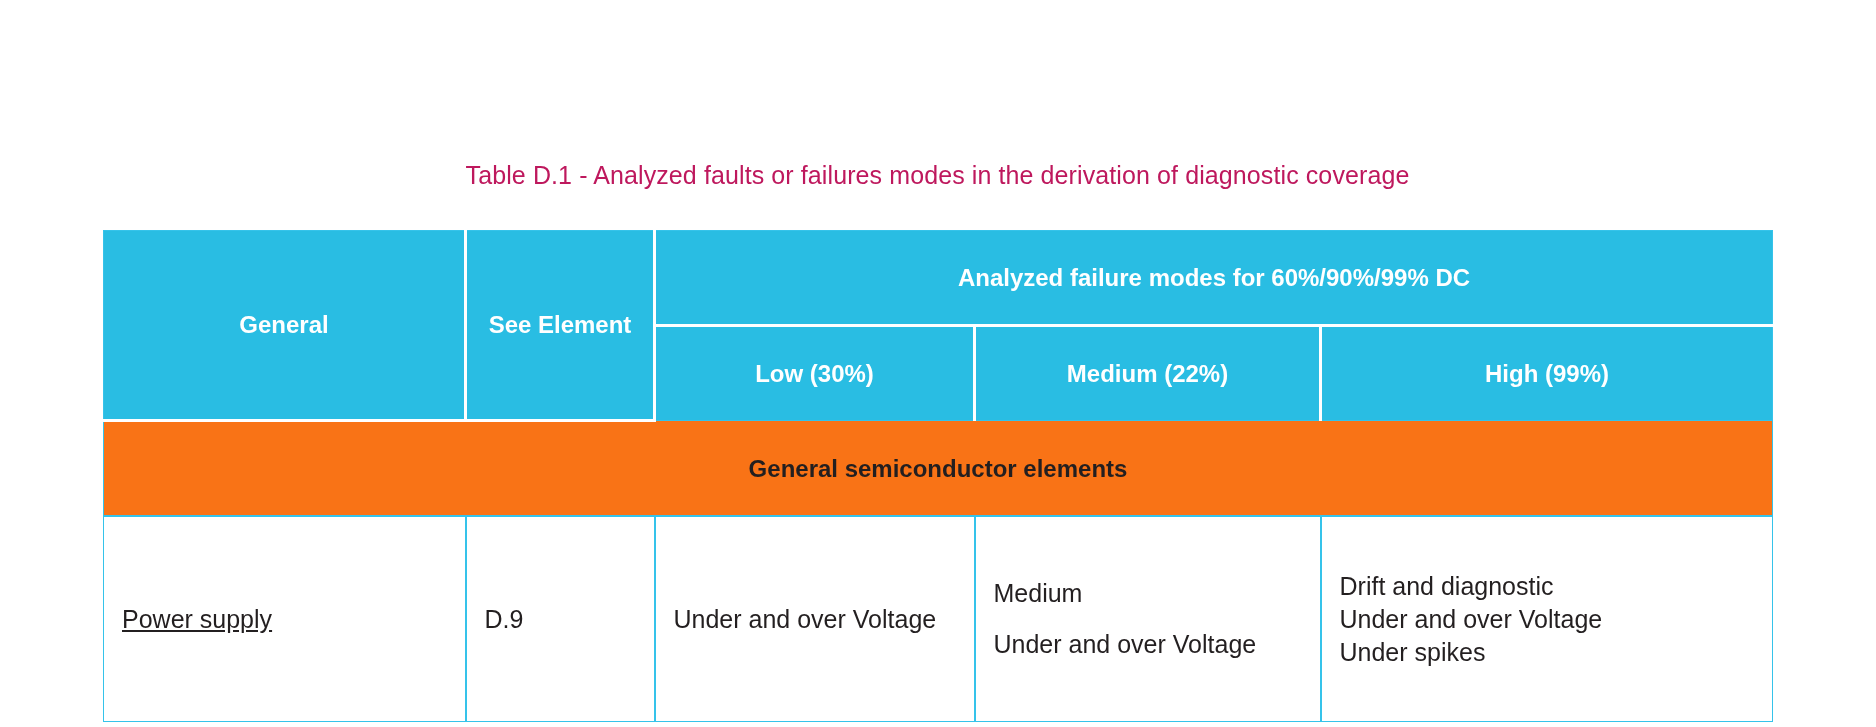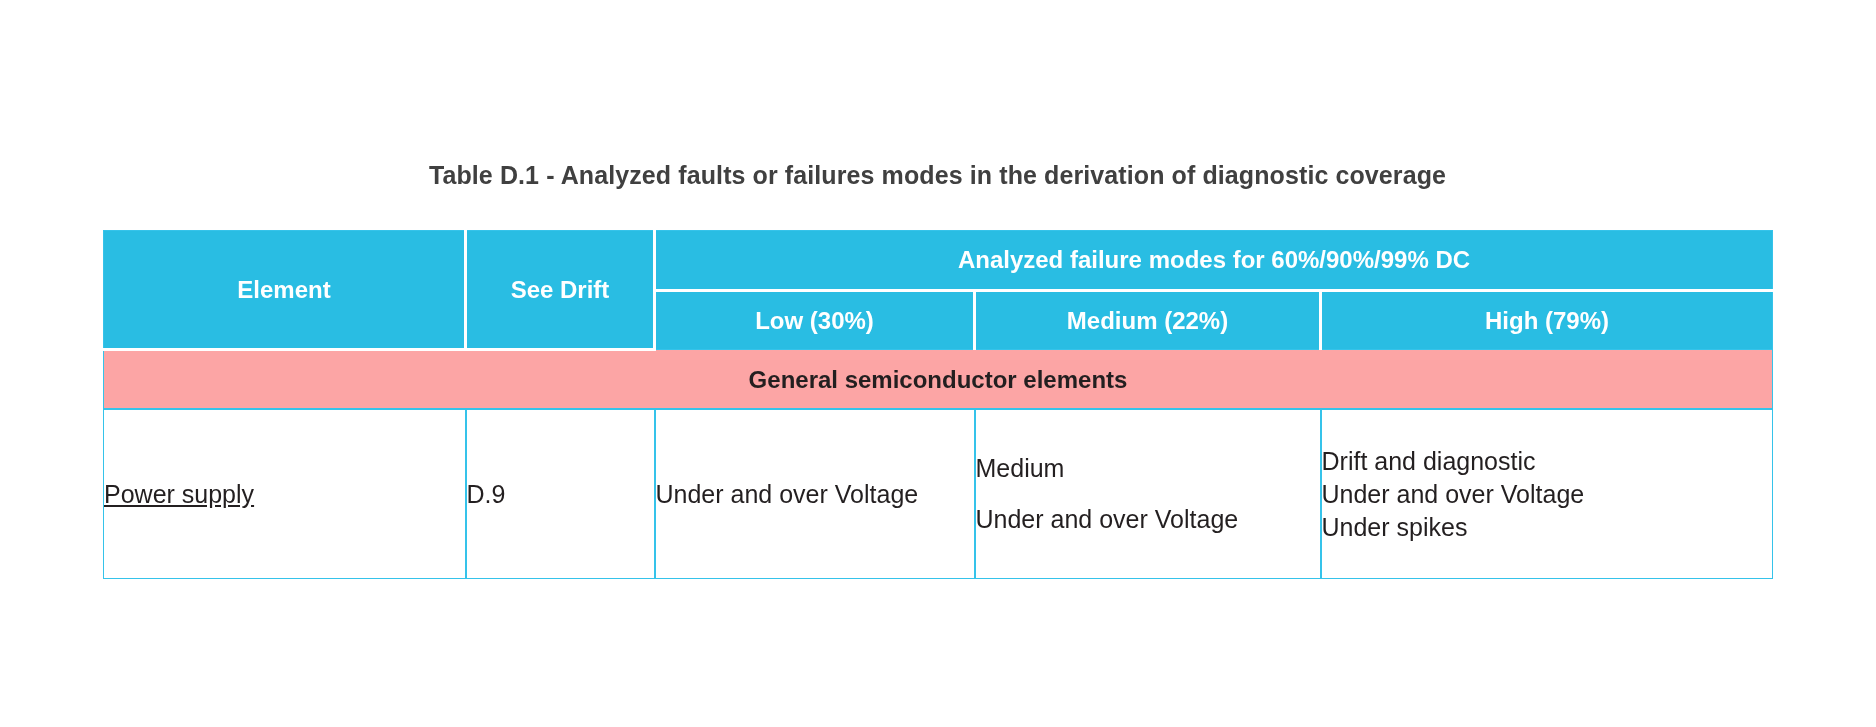--- a/index.html
+++ b/index.html
@@ -23,44 +23,44 @@
   }
 
   
   .table-title {
     position: absolute;
     left: 103px;
     top: 160px;
     width: 1669px;
     text-align: center;
     font-size: 25px;
-    font-weight: bold;
+    font-weight: normal;
     letter-spacing: 0.1px;
-    color: #404040;
+    color: #be185d;
     line-height: 1.2;
   }
 
   
   .table-wrap {
     position: absolute;
     left: 103px;
     top: 230px;
     width: 1669px;
   }
 
   table.dtable {
     border-collapse: collapse;
     table-layout: fixed;
     width: 1669px;
     border: 1px solid #35c3ea;
   }
 
   table.dtable td,
   table.dtable th {
-    padding: 0;
+    padding: 18px;
     margin: 0;
     vertical-align: middle;
   }
 
   
   .hdr {
     background: #29bde3;
     color: #ffffff;
     font-size: 24px;
     font-weight: bold;
@@ -74,21 +74,21 @@
   .hdr.last  { border-right: none; }
   .hdr.nobottom { border-bottom: none; }
 
   .hdr-element { height: 117px; }
   .hdr-see     { height: 117px; }
   .hdr-group   { height: 57px; }
   .hdr-sub     { height: 57px; }
 
   
   .section-row td {
-    background: #fca5a5;
+    background: #f97316;
     height: 57px;
     text-align: center;
     font-size: 24px;
     font-weight: bold;
     color: #231f20;
     border-top: 1px solid #35c3ea;
     border-bottom: 2px solid #35c3ea;
   }
 
   
@@ -130,32 +130,32 @@
       <colgroup>
         <col class="c1">
           <col class="c2">
           <col class="c3">
           <col class="c4">
           <col class="c5">
       </colgroup>
       <tbody>
 
         <tr>
-          <td class="hdr hdr-element first" rowspan="2">Element</td>
+          <td class="hdr hdr-element first" rowspan="2">General</td>
           <td class="hdr hdr-see" rowspan="2">
             <span class="line">See</span>
-            <span class="line">Drift</span>
+            <span class="line">Element</span>
           </td>
           <td class="hdr hdr-group last" colspan="3">Analyzed failure modes for 60%/90%/99% DC</td>
         </tr>
 
         <tr>
           <td class="hdr hdr-sub nobottom">Low (30%)</td>
           <td class="hdr hdr-sub nobottom">Medium (22%)</td>
-          <td class="hdr hdr-sub nobottom last">High (79%)</td>
+          <td class="hdr hdr-sub nobottom last">High (99%)</td>
         </tr>
 
         <tr class="section-row">
           <td colspan="5">General semiconductor elements</td>
         </tr>
 
         <tr class="body-row">
           <td class="first-col cell-pad-left">Power supply</td>
 
           <td class="cell-center">D.9</td>

